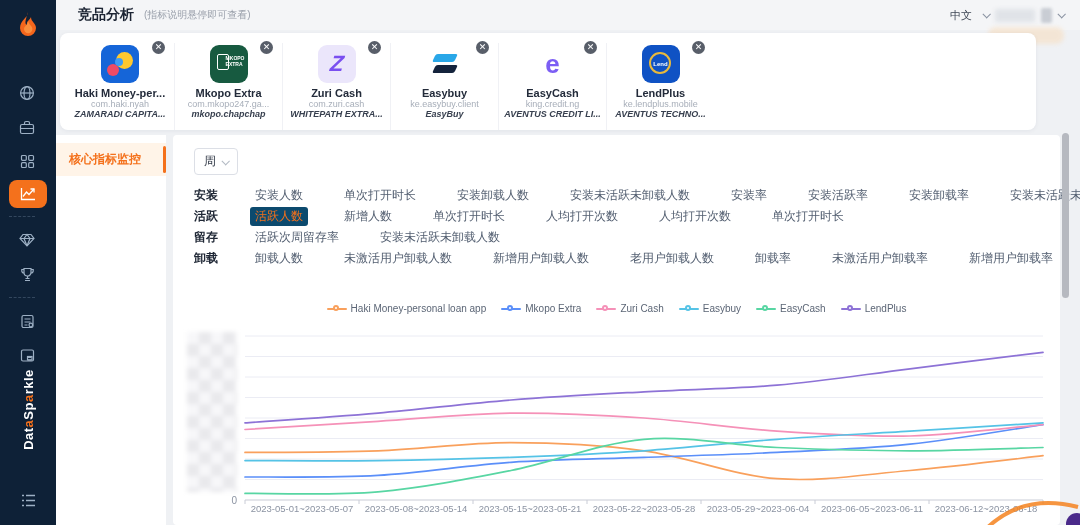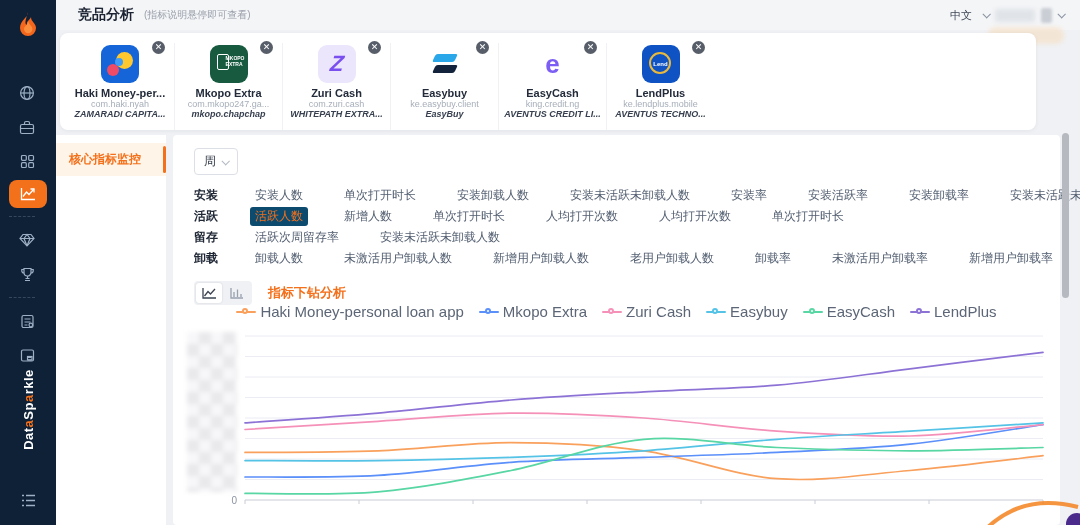--- a/index.html
+++ b/index.html
@@ -76,21 +76,21 @@
   .mrow .it { color:#525e70; margin-right:23px; cursor:pointer; padding:1px 5px; border-radius:3px; }
   .mrow .it.sel { color:#f4701b; background:#0c4a6e;font-family:Liberation Serif, serif; }
 
   .sect { position:absolute; left:21px; top:146px; display:flex; align-items:center; gap:16px; }
   .toggle { background:#f0f1f4; border-radius:4px; padding:2px; display:flex; gap:2px; }
   .tbtn { width:26px; height:20px; display:flex; align-items:center; justify-content:center; border-radius:3px; cursor:pointer; color:#98a1ae; }
   .tbtn.on { background:#fff; box-shadow:0 0 2px rgba(0,0,0,.15); color:#3c4450; }
   .sect-title { font-size:13px; font-weight:bold; color:#f4701b; }
 
   .legend { position:absolute; left:0; right:0; top:168px; display:flex; justify-content:center; gap:15px; }
-  .leg { display:flex; align-items:center; gap:4px; font-size:15px; color:#5c6676; cursor:pointer; }
+  .leg { display:flex; align-items:center; gap:4px; font-size:10px; color:#5c6676; cursor:pointer; }
   .leg .mk { position:relative; width:20px; height:10px; }
   .leg .mk i { position:absolute; left:0; right:0; top:4px; height:2px; border-radius:1px; }
   .leg .mk b { position:absolute; left:6px; top:1px; width:6px; height:6px; border-radius:50%; background:#fff; border:2px solid; }
 
   .chartwrap { position:absolute; left:10px; top:193px; width:868px; height:190px; }
   .mosaic { position:absolute; left:4px; top:4px; width:50px; height:160px; background:#f2f2f4; background-image:repeating-conic-gradient(#e9e9ec 0% 25%, #f7f7f9 0% 50%); background-size:24px 24px; filter:blur(2px); }
   .xlabels { position:absolute; left:62px; top:175px; width:798px; display:flex; }
   .xlabels span { flex:1; text-align:center; font-size:9.5px; color:#8b93a2; white-space:nowrap; }
 
   .scroll-thumb { position:absolute; left:1062px; top:133px; width:7px; height:165px; background:#b6b9c0; border-radius:4px; cursor:pointer; }
@@ -295,37 +295,20 @@
         <span class="it">未激活用户卸载人数</span>
         <span class="it">新增用户卸载人数</span>
         <span class="it">老用户卸载人数</span>
         <span class="it">卸载率</span>
         <span class="it">未激活用户卸载率</span>
         <span class="it">新增用户卸载率</span>
         <span class="it">老用户卸载率</span>
       </div>
     </div>
 
-  <div class="sect">
-    <div class="toggle">
-      <span class="tbtn on">
-        <svg width="15" height="12" viewBox="0 0 15 12" fill="none" stroke="currentColor" stroke-width="1.3">
-            <path d="M1 1v10h13"></path>
-            <path d="M2.5 9 6 4.5 8.5 7 13 2"></path>
-          </svg>
-      </span>
-      <span class="tbtn">
-        <svg width="14" height="12" viewBox="0 0 14 12" fill="none" stroke="currentColor" stroke-width="1.3">
-            <path d="M1 1v10h12"></path>
-            <path d="M4 10V5M7.5 10V2.5M11 10V7"></path>
-          </svg>
-      </span>
-    </div>
-    <span class="sect-title">指标下钻分析</span>
-  </div>
 
   <div class="legend" id="legendRow">
       <span class="leg">
         <span class="mk">
           <i style="background: rgb(249, 160, 92);"></i>
           <b style="border-color: rgb(249, 160, 92);"></b>
         </span>
         <span>Haki Money-personal loan app</span>
       </span>
       <span class="leg">
@@ -386,20 +369,29 @@
         <line x1="860" y1="172" x2="860" y2="176" stroke="#c9ccd6" stroke-width="1"></line>
         <text x="54" y="176" text-anchor="end" font-size="10" fill="#8b93a2">0</text>
         <path d="M62.0,124.4C84.2,124.2 150.7,124.4 195.0,122.8C239.3,121.2 283.7,114.6 328.0,114.6C372.3,114.6 416.7,116.8 461.0,122.8C505.3,128.8 549.7,147.4 594.0,150.7C638.3,154.0 682.7,146.3 727.0,142.5C771.3,138.7 837.8,130.2 860.0,127.7" fill="none" stroke="#F9A05C" stroke-width="1.7" stroke-linecap="round"></path>
         <path d="M62.0,149.0C84.2,148.8 150.7,149.9 195.0,147.4C239.3,144.9 283.7,137.3 328.0,134.3C372.3,131.3 416.7,131.0 461.0,129.4C505.3,127.7 549.7,126.6 594.0,124.4C638.3,122.3 682.7,120.9 727.0,116.2C771.3,111.6 837.8,99.8 860.0,96.6" fill="none" stroke="#5B8FF9" stroke-width="1.7" stroke-linecap="round"></path>
         <path d="M62.0,101.5C84.2,100.1 150.7,96.0 195.0,93.3C239.3,90.5 283.7,85.6 328.0,85.1C372.3,84.5 416.7,87.0 461.0,90.0C505.3,93.0 549.7,100.1 594.0,103.1C638.3,106.1 682.7,109.1 727.0,108.0C771.3,106.9 837.8,98.5 860.0,96.6" fill="none" stroke="#F591B8" stroke-width="1.7" stroke-linecap="round"></path>
         <path d="M62.0,132.6C84.2,132.6 150.7,133.2 195.0,132.6C239.3,132.1 283.7,131.0 328.0,129.4C372.3,127.7 416.7,125.8 461.0,122.8C505.3,119.8 549.7,114.6 594.0,111.3C638.3,108.0 682.7,105.9 727.0,103.1C771.3,100.4 837.8,96.3 860.0,94.9" fill="none" stroke="#55C3E6" stroke-width="1.7" stroke-linecap="round"></path>
         <path d="M62.0,165.4C84.2,165.2 150.7,167.6 195.0,163.8C239.3,160.0 283.7,151.2 328.0,142.5C372.3,133.7 416.7,115.1 461.0,111.3C505.3,107.5 549.7,117.6 594.0,119.5C638.3,121.4 682.7,122.8 727.0,122.8C771.3,122.8 837.8,120.1 860.0,119.5" fill="none" stroke="#58D6A3" stroke-width="1.7" stroke-linecap="round"></path>
         <path d="M62.0,94.9C84.2,93.3 150.7,88.9 195.0,85.1C239.3,81.3 283.7,75.5 328.0,72.0C372.3,68.4 416.7,66.2 461.0,63.8C505.3,61.3 549.7,61.0 594.0,57.2C638.3,53.4 682.7,46.3 727.0,40.8C771.3,35.3 837.8,27.1 860.0,24.4" fill="none" stroke="#8D72D6" stroke-width="1.7" stroke-linecap="round"></path>
       </svg>
     <div class="mosaic"></div>
+    <div class="xlabels" id="xLabels">
+        <span>2023-05-01~2023-05-07</span>
+        <span>2023-05-08~2023-05-14</span>
+        <span>2023-05-15~2023-05-21</span>
+        <span>2023-05-22~2023-05-28</span>
+        <span>2023-05-29~2023-06-04</span>
+        <span>2023-06-05~2023-06-11</span>
+        <span>2023-06-12~2023-06-18</span>
+      </div>
   </div>
 </div>
 
 <div class="scroll-thumb"></div>
 
 <div class="corner">
   <svg width="100" height="34" viewBox="0 0 100 34">
     <path d="M8 36 Q 45 2 98 16" stroke="#f4821f" stroke-width="4" fill="none" opacity=".85"></path>
     <circle cx="97" cy="33" r="11" fill="#4a2a8a"></circle>
   </svg>

